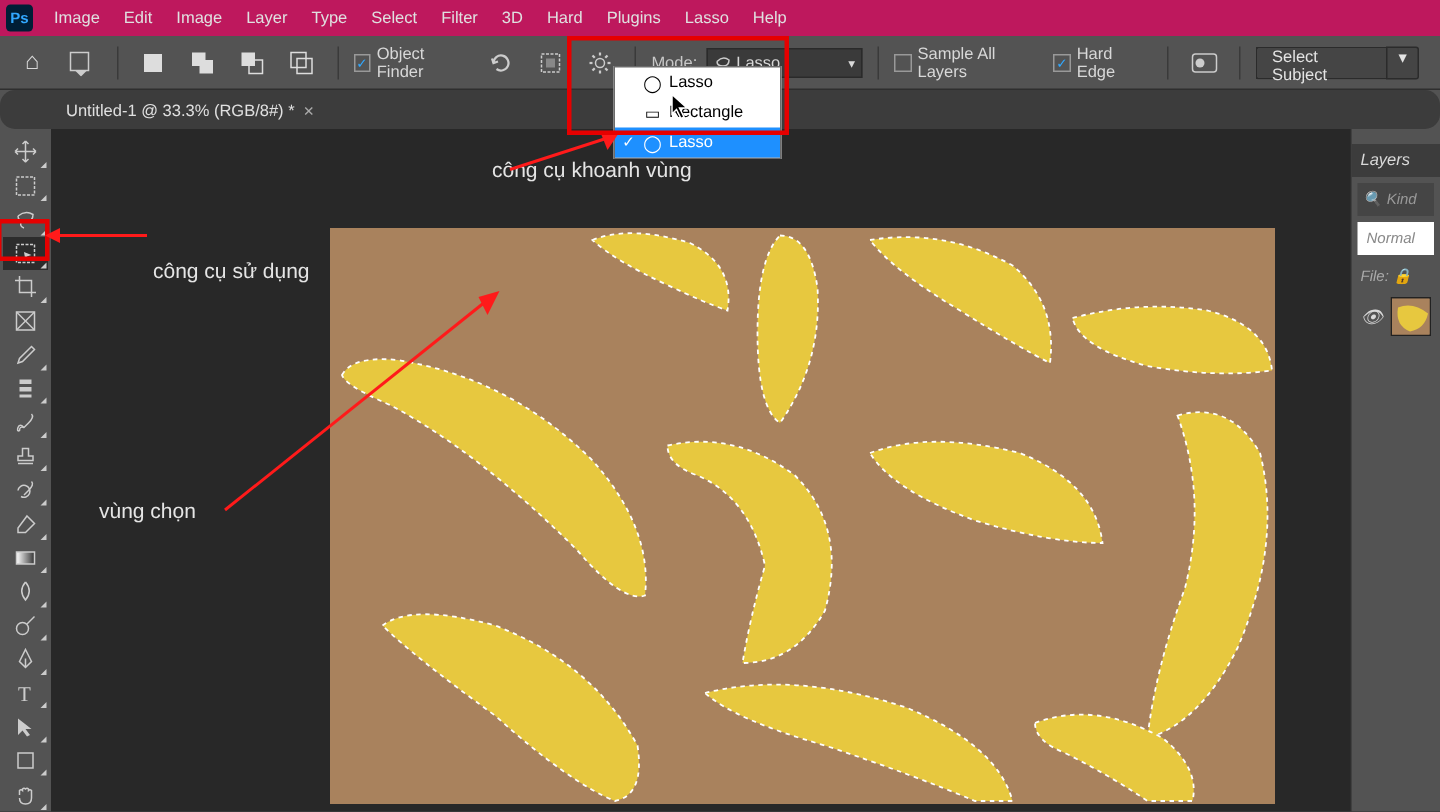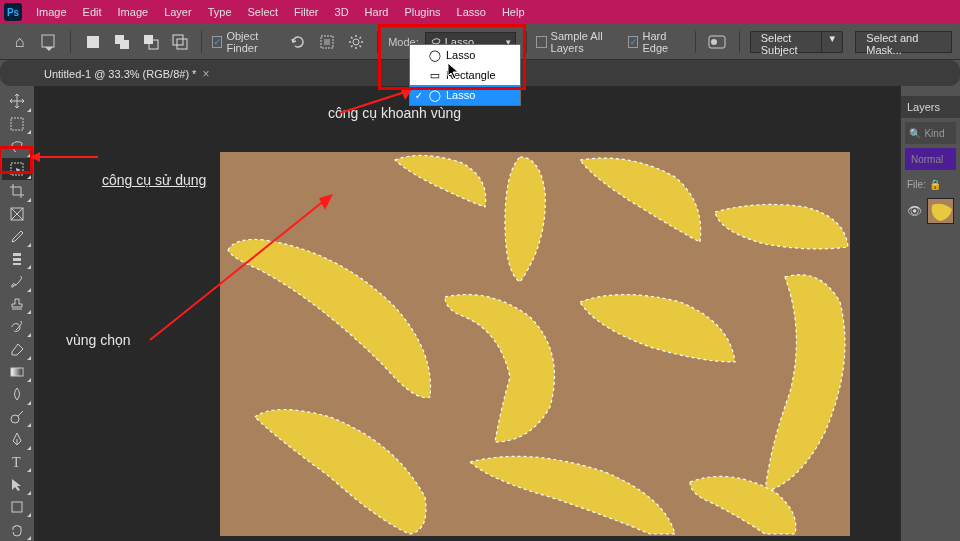--- a/index.html
+++ b/index.html
@@ -64,25 +64,25 @@
   .canvas-area { flex:1; background:#282828; position:relative; overflow:hidden;}
   .canvas {
     position:absolute; left:186px; top:66px; width:630px; height:384px;
     background:#a9825d;
   }
   .banana { position:absolute; }
   .banana path.flesh { fill:#e7c83f; }
   .banana path.sel { fill:none; stroke:#fff; stroke-width:1.2; stroke-dasharray:3 3; }
   .panel {
     width:60px; background:#535353; border-left:1px solid #2e2e2e;
-    display:flex; flex-direction:column;
+    display:flex; flex-direction:column;font-style:italic;
   }
   .panel-header { background:#3c3c3c; height:22px; display:flex;align-items:center;padding:0 6px;font-size:11px;}
   .panel-search { height:22px; background:#454545; margin:4px; display:flex;align-items:center;padding:0 4px;font-size:10px;color:#999;gap:3px;}
-  .panel-row { height:22px; display:flex; align-items:center; padding:0 6px; font-size:10px; color:#888; background:#4c1d95; margin:0 4px 4px;}
+  .panel-row { height:22px; display:flex; align-items:center; padding:0 6px; font-size:10px; color:#888; background:#ffffff; margin:0 4px 4px;}
   .panel-lock { display:flex; align-items:center; gap:3px; padding:0 6px; font-size:10px; color:#aaa; height:20px;}
   .layer-row { display:flex; align-items:center; padding:4px 6px; gap:6px;}
   .layer-vis { width:14px; font-size:12px; }
   .layer-thumb { width:28px;height:26px; background:#a9825d; border:1px solid #222; position:relative; overflow:hidden;}
   
   .ann { position:absolute; color:#e5e5e5; font-weight:500; font-size:14px; z-index:6; pointer-events:none;}
   .arrow-line { position:absolute; z-index:6; pointer-events:none; }
   .arrow-line line, .arrow-line path { stroke:#ff1a1a; stroke-width:2; fill:none; }
   .arrow-line polygon { fill:#ff1a1a; }
 </style>
@@ -195,23 +195,20 @@
       </svg>
   </div>
   <div class="opt-sep"></div>
   <div class="btn-split">
     <div class="btn main">
         <span>Select Subject</span>
       </div>
     <div class="btn car">▾</div>
   </div>
   <div style="flex:1"></div>
-  <div class="btn">
-      <span>Select and Mask...</span>
-    </div>
 </div>
 
 <div class="tabbar">
   <div class="tab">
     <span>Untitled-1 @ 33.3% (RGB/8#) *</span>
     <span class="x">×</span>
   </div>
 </div>
 
 <div class="workspace">
@@ -439,21 +436,21 @@
   </div>
 </div>
 
 <div class="red-box-top"></div>
 
 <svg class="cursor-arrow" width="14" height="18">
   <path d="M1 1 L1 14 L4 11 L7 17 L9 16 L6 10 L11 10 Z" fill="#000" stroke="#fff" stroke-width="1"></path>
 </svg>
 
 <div class="ann" style="left:328px; top:105px;">công cụ khoanh vùng</div>
-<div class="ann" style="left:102px; top:172px;text-decoration:underline;">công cụ sử dụng</div>
+<div class="ann" style="left:102px; top:172px;">công cụ sử dụng</div>
 <div class="ann" style="left:66px;  top:332px;">vùng chọn</div>
 
 <svg class="arrow-line" style="left:30px; top:150px;" width="70" height="14">
   <line x1="68" y1="7" x2="8" y2="7"></line>
     <polygon points="0,7 10,2 10,12"></polygon>
 </svg>
 <svg class="arrow-line" style="left:335px; top:88px;" width="80" height="30">
   <line x1="5" y1="25" x2="70" y2="4"></line>
     <polygon points="78,0 66,2 70,12"></polygon>
 </svg>

